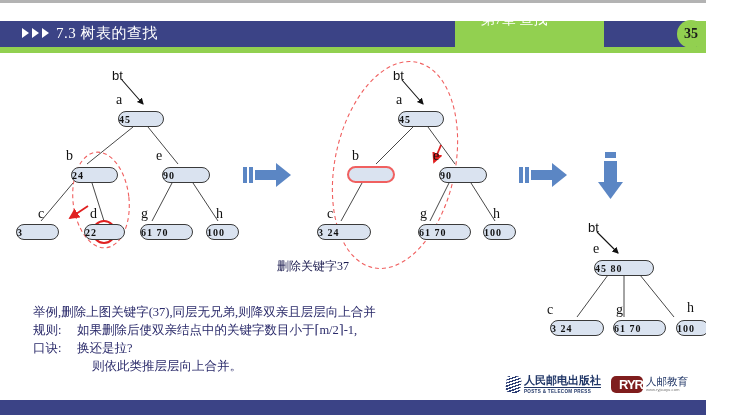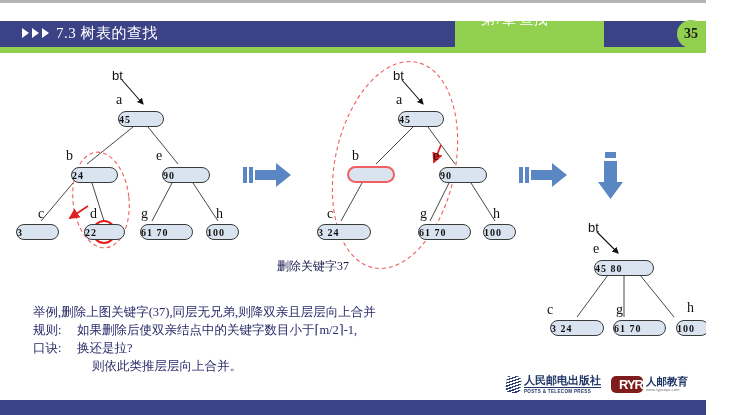--- a/index.html
+++ b/index.html
@@ -211,21 +211,21 @@
     font-size: 13px;
     font-weight: bold;
     line-height: 17px;
     text-align: right;
     letter-spacing: -1px;
     border-radius: 5px;
     font-family: "Liberation Sans", sans-serif;
   }
   .logo2-txt { line-height: 1; }
   .logo2-cn {
-    font-size: 10.5px; font-weight: bold; color: #1f3566;
+    font-size: 10.5px; font-weight: normal; color: #1f3566;
     font-family: "Liberation Serif", "DejaVu Serif", serif;
   }
   .logo2-en {
     font-size: 4.2px; color: #7a7a7a; margin-top: 1px;
     font-family: "Liberation Sans", sans-serif;
   }
 </style>
 </head>
 <body>
 

